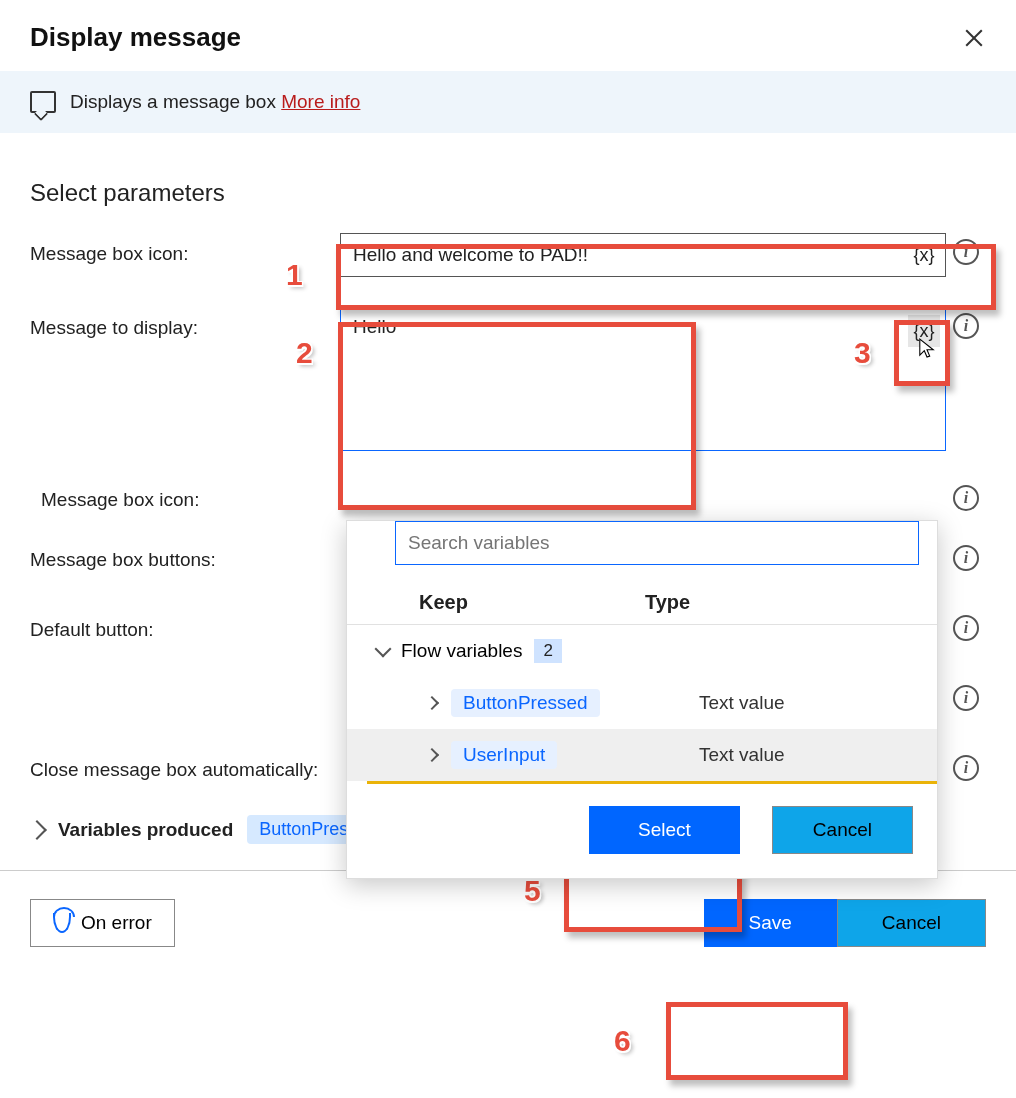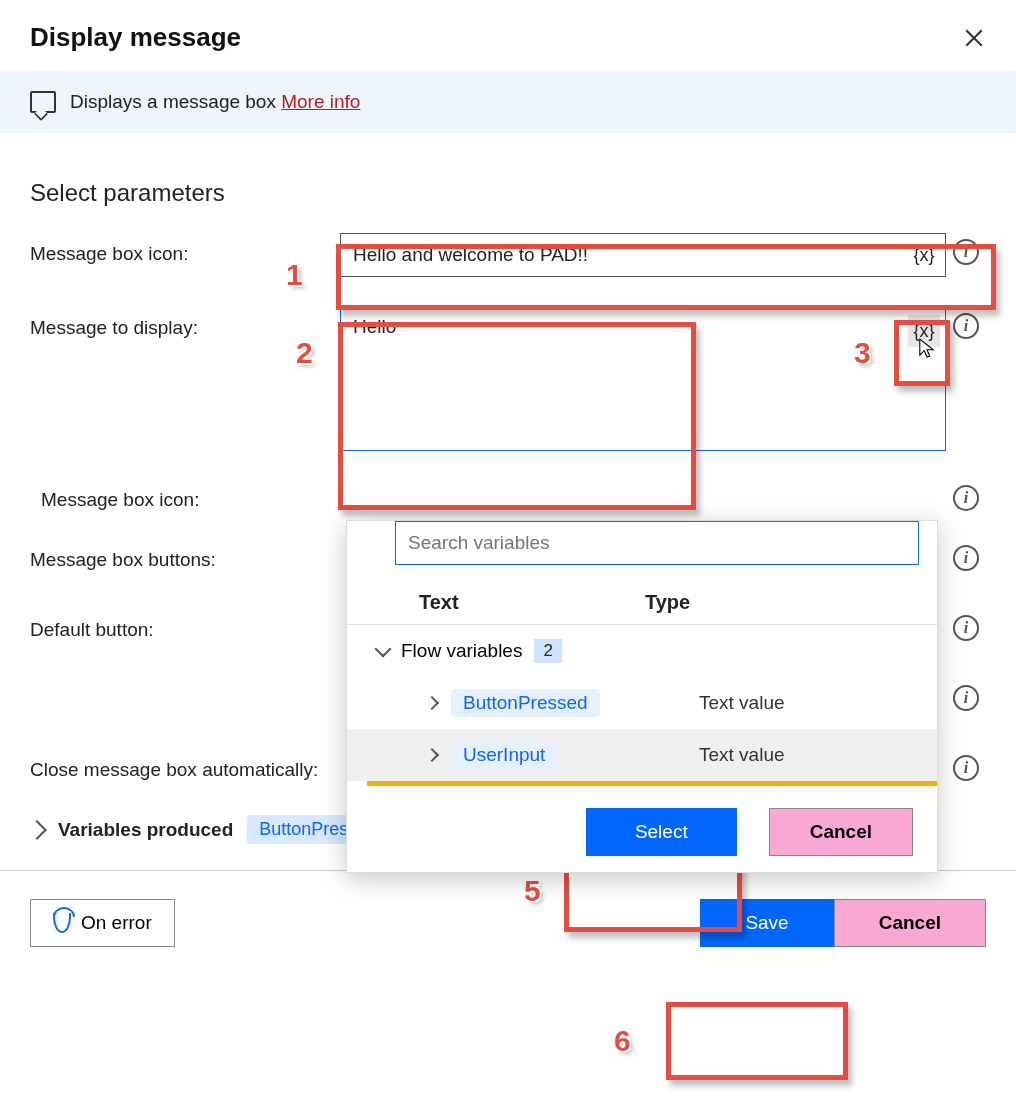--- a/index.html
+++ b/index.html
@@ -42,40 +42,40 @@
   .vars-row b { font-size: 19px; font-weight: 600; color: #222; }
   .chip { background: #d6e9ff; color: #0a66ff; padding: 4px 12px; border-radius: 4px; font-size: 18px; }
 
   
   .footer-line { border-top: 1px solid #ccc; margin-top: 16px; }
   .footer { display: flex; align-items: flex-start; justify-content: space-between; padding: 28px 30px; }
   .on-error-btn { display: flex; align-items: center; gap: 10px; border: 1px solid #888; background: #fff; padding: 12px 22px; font-size: 19px; cursor: pointer; }
   .shield { width: 18px; height: 20px; border: 2px solid #0a66ff; border-top: none; border-radius: 0 0 50% 50% / 0 0 80% 80%; position: relative; }
   .shield::before { content: ""; position: absolute; top: -6px; left: -2px; width: 18px; height: 8px; border: 2px solid #0a66ff; border-bottom: none; border-radius: 50% 50% 0 0 / 100% 100% 0 0; }
   .footer-right { display: flex; }
-  .btn { padding: 12px 44px; font-size: 19px; border: 1px solid #888; background: #f9a8d4; cursor: pointer; font-weight: bold; }
+  .btn { padding: 12px 44px; font-size: 19px; border: 1px solid #888; background: #0ea5e9; cursor: pointer; }
   .btn.primary { background: #0066ff; border-color: #0066ff; color: #fff; font-weight: 400; }
 
   
   .popover { position: absolute; left: 346px; top: 520px; width: 592px; background: #fff; box-shadow: 0 6px 24px rgba(0,0,0,.22); border: 1px solid #ddd; z-index: 50; }
   .pop-search { margin: 0 18px 16px 48px; }
   .pop-search input { width: 100%; height: 44px; border: 1.5px solid #0a66ff; padding: 0 12px; font-size: 19px; }
   .pop-head { display: flex; padding: 10px 18px; font-size: 20px; color: #222; border-bottom: 1px solid #e1e1e1; }
   .pop-head .col1 { width: 280px; padding-left: 54px; font-weight: 600; }
   .pop-head .col2 { font-weight: 600; }
   .pop-group { display: flex; align-items: center; gap: 12px; padding: 14px 18px 14px 30px; font-size: 19px; }
   .chev-down { width: 12px; height: 12px; border-right: 2px solid #555; border-bottom: 2px solid #555; transform: rotate(45deg); margin-top: -4px; }
   .chev-right { width: 10px; height: 10px; border-right: 2px solid #555; border-bottom: 2px solid #555; transform: rotate(-45deg); flex: 0 0 auto; }
   .badge { background: #cfe3ff; color: #222; padding: 2px 9px; font-size: 17px; }
   .pop-item { display: flex; align-items: center; padding: 12px 18px 12px 80px; font-size: 19px; gap: 14px; }
   .pop-item.sel { background: #efefef; }
   .pop-item .name { color: #0a66ff; background: #e6f0ff; padding: 3px 12px; border-radius: 4px; }
   .pop-item .type { position: absolute; left: 352px; color: #333; }
   .pop-item { position: relative; }
-  .pop-footer { display: flex; justify-content: flex-end; gap: 32px; padding: 22px 24px 16px; border-top: 5px solid #eab308; margin-left: 20px; }
+  .pop-footer { display: flex; justify-content: flex-end; gap: 32px; padding: 22px 24px 24px; border-top: 3px solid #eab308; margin-left: 20px; }
 
   .cursor { width: 18px; height: 22px; }
 </style>
 </head>
 <body>
 
 <div class="header">
   <h1>Display message</h1>
   <div class="close-x"></div>
 </div>
@@ -171,21 +171,21 @@
     <button class="btn primary">Save</button>
     <button class="btn">Cancel</button>
   </div>
 </div>
 
 <div class="popover">
   <div class="pop-search">
     <input placeholder="Search variables" style="">
   </div>
   <div class="pop-head">
-    <div class="col1">Text</div>
+    <div class="col1">Keep</div>
     <div class="col2">Type</div>
   </div>
   <div class="pop-group">
     <div class="chev-down"></div>
     <span>Flow variables</span>
     <span class="badge">2</span>
   </div>
   <div class="pop-item">
     <div class="chev-right"></div>
     <span class="name">ButtonPressed</span>

